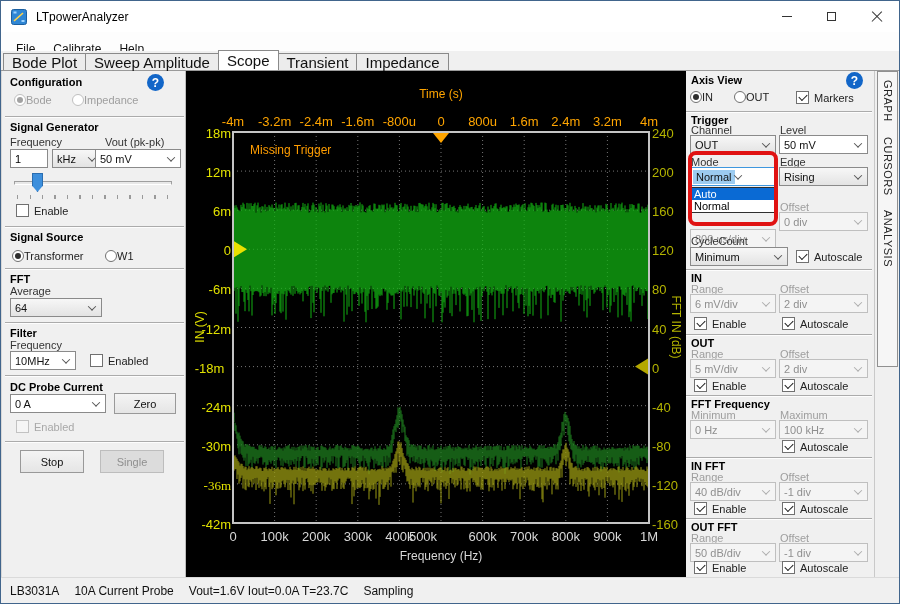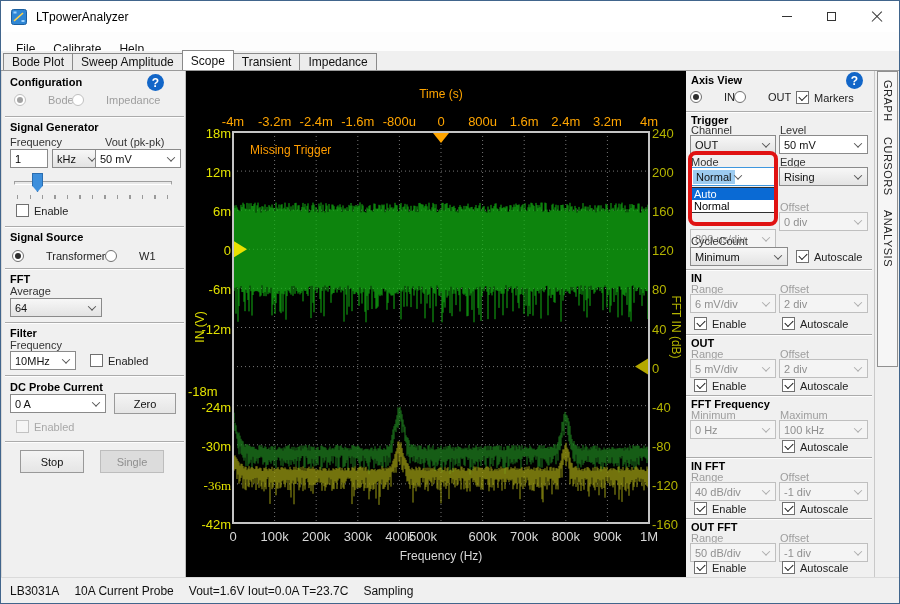--- a/index.html
+++ b/index.html
@@ -20,21 +20,21 @@
   .close-glyph::before,.close-glyph::after { content:""; position:absolute; left:-1px; top:5px;
       width:14px; height:1.4px; background:#333; }
   .close-glyph::before { transform:rotate(45deg); } .close-glyph::after { transform:rotate(-45deg); }
 
   
   #menubar { position:absolute; left:0; top:31px; width:100%; height:19px; background:#fdfdfd;
              display:flex; align-items:center; font-size:12px; color:#111; padding-left:6px; }
   .menu-item { padding:2px 9px;margin-top:14px; }
   #tabstrip { position:absolute; left:0; top:50px; width:100%; height:20px; background:#f0f0f0;
               display:flex; align-items:flex-end; padding-left:2px; border-bottom:1px solid #9a9a9a; }
-  .tab { font-size:12px; padding:0 8px; background:#ececec; border:1px solid #8a8a8a; border-bottom:none;
+  .tab { font-size:15px; padding:0 8px; background:#ececec; border:1px solid #8a8a8a; border-bottom:none;
          height:17px; display:flex; align-items:center; color:#111; margin-right:-1px; }
   .tab.active { background:#fff; height:20px; position:relative; z-index:2; }
 
   
   #main { position:absolute; left:0; top:70px; width:900px; height:506px; }
   #leftpanel { position:absolute; left:0; top:0; width:185px; height:506px; background:#f0f0f0;
                border-right:1px solid #bdbdbd; border-left:1px solid #d8d8d8; }
   #chart { position:absolute; left:185px; top:0; width:500px; height:506px; background:#000; }
   #rightpanel { position:absolute; left:685px; top:0; width:188px; height:506px; background:#f0f0f0; }
   #sidetabs { position:absolute; left:873px; top:0; width:26px; height:506px; background:#f0f0f0;
@@ -70,21 +70,21 @@
   .tinput { position:absolute; height:19px; border:1px solid #8a8a8a; background:#fff;
             font-size:11px; padding-left:4px; display:flex; align-items:center; color:#000; }
 
   .cb { position:absolute; display:flex; align-items:center; gap:5px; font-size:11px; color:#222;
         white-space:nowrap; }
   .cbbox { width:13px; height:13px; background:#fff; border:1px solid #707070; position:relative; flex:none; }
   .cbbox.checked::after { content:""; position:absolute; left:2px; top:2px; width:7px; height:4px;
         border-left:1.8px solid #1d1d1d; border-bottom:1.8px solid #1d1d1d; transform:rotate(-45deg); }
   .cb.dis { color:#a8a8a8; } .cb.dis .cbbox { border-color:#c2c2c2; background:#f5f5f5; }
 
-  .radio { position:absolute; display:flex; align-items:center; gap:22px; font-size:11px; color:#222;
+  .radio { position:absolute; display:flex; align-items:center; gap:0; font-size:11px; color:#222;
            white-space:nowrap; }
   .rdot { width:12px; height:12px; border-radius:50%; border:1px solid #707070; background:#fff;
           display:flex; align-items:center; justify-content:center; flex:none; }
   .rdot.on::after { content:""; width:6px; height:6px; border-radius:50%; background:#2e2e2e; }
   .radio.dis { color:#9e9e9e; } .radio.dis .rdot { border-color:#c0c0c0; }
   .radio.dis .rdot.on::after { background:#a2a2a2; }
 
   .btn { position:absolute; font-size:11px; display:flex; align-items:center; justify-content:center;
          background:linear-gradient(#f4f4f4,#e5e5e5); border:1px solid #999; color:#111; }
   .btn.dis { background:#dcdcdc; color:#8f8f8f; border-color:#bdbdbd; }
@@ -281,21 +281,21 @@
           <span class="tick" style="left: 338.2px; top: 458px; transform: translateX(-50%); color: rgb(216, 216, 216);">700k</span>
           <span class="tick" style="left: 379.8px; top: 458px; transform: translateX(-50%); color: rgb(216, 216, 216);">800k</span>
           <span class="tick" style="left: 421.4px; top: 458px; transform: translateX(-50%); color: rgb(216, 216, 216);">900k</span>
           <span class="tick" style="left: 463px; top: 458px; transform: translateX(-50%); color: rgb(216, 216, 216);">1M</span>
           <span class="tick" style="left: 2px; width: 43px; top: 55px; text-align: right; color: rgb(226, 226, 0);">18m</span>
           <span class="tick" style="left: 2px; width: 43px; top: 94.1px; text-align: right; color: rgb(226, 226, 0);">12m</span>
           <span class="tick" style="left: 2px; width: 43px; top: 133.2px; text-align: right; color: rgb(226, 226, 0);">6m</span>
           <span class="tick" style="left: 2px; width: 43px; top: 172.3px; text-align: right; color: rgb(226, 226, 0);">0</span>
           <span class="tick" style="left: 2px; width: 43px; top: 211.4px; text-align: right; color: rgb(226, 226, 0);">-6m</span>
           <span class="tick" style="left: 2px; width: 43px; top: 250.5px; text-align: right; color: rgb(226, 226, 0);">-12m</span>
-          <span class="tick" style="left: 2px; width: 43px; top: 289.6px; text-align: left; color: rgb(226, 226, 0); margin-top: 23px;">-18m</span>
+          <span class="tick" style="left: 2px; width: 43px; top: 289.6px; text-align: center; color: rgb(226, 226, 0);">-18m</span>
           <span class="tick" style="left: 2px; width: 43px; top: 328.7px; text-align: right; color: rgb(226, 226, 0);">-24m</span>
           <span class="tick" style="left: 2px; width: 43px; top: 367.8px; text-align: right; color: rgb(226, 226, 0);">-30m</span>
           <span class="tick" style="left: 2px; width: 43px; top: 406.9px; text-align: right; color: rgb(226, 226, 0); font-family: Liberation Serif, serif;">-36m</span>
           <span class="tick" style="left: 2px; width: 43px; top: 446px; text-align: right; color: rgb(226, 226, 0);">-42m</span>
           <span class="tick" style="left: 466px; top: 55px; color: rgb(180, 180, 0);">240</span>
           <span class="tick" style="left: 466px; top: 94.1px; color: rgb(180, 180, 0);">200</span>
           <span class="tick" style="left: 466px; top: 133.2px; color: rgb(180, 180, 0);">160</span>
           <span class="tick" style="left: 466px; top: 172.3px; color: rgb(180, 180, 0);">120</span>
           <span class="tick" style="left: 466px; top: 211.4px; color: rgb(180, 180, 0);">80</span>
           <span class="tick" style="left: 466px; top: 250.5px; color: rgb(180, 180, 0);">40</span>

